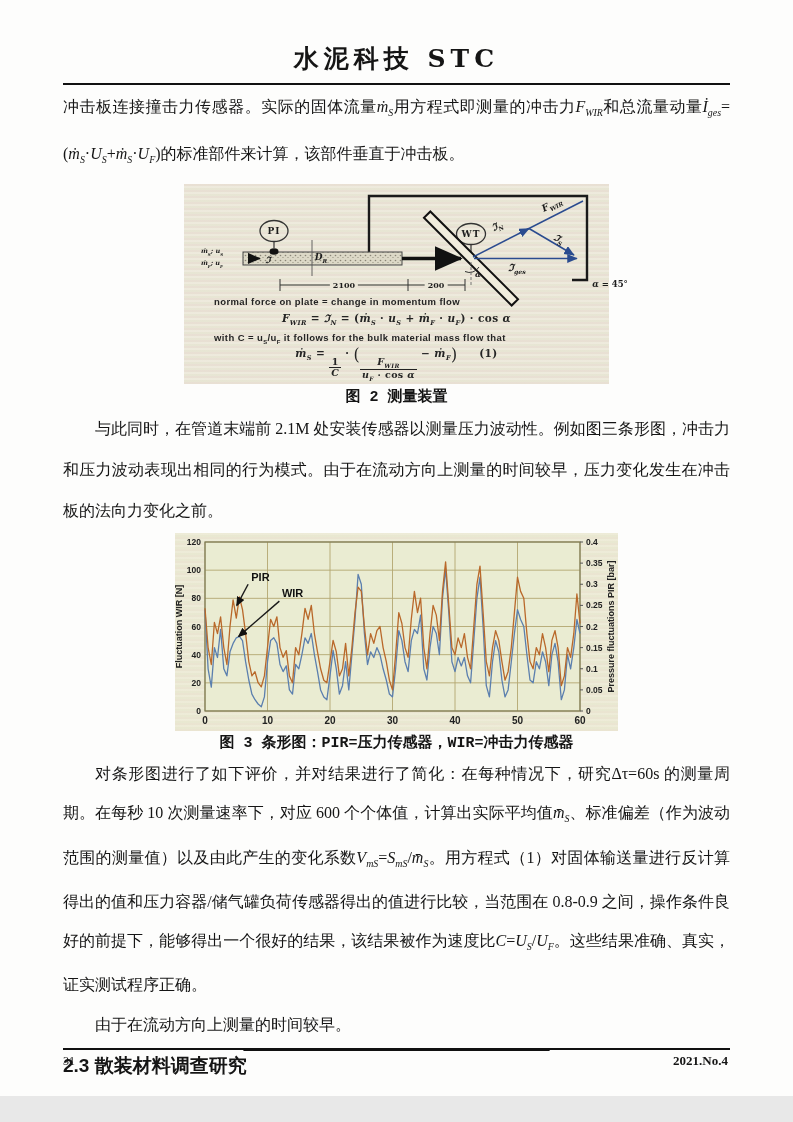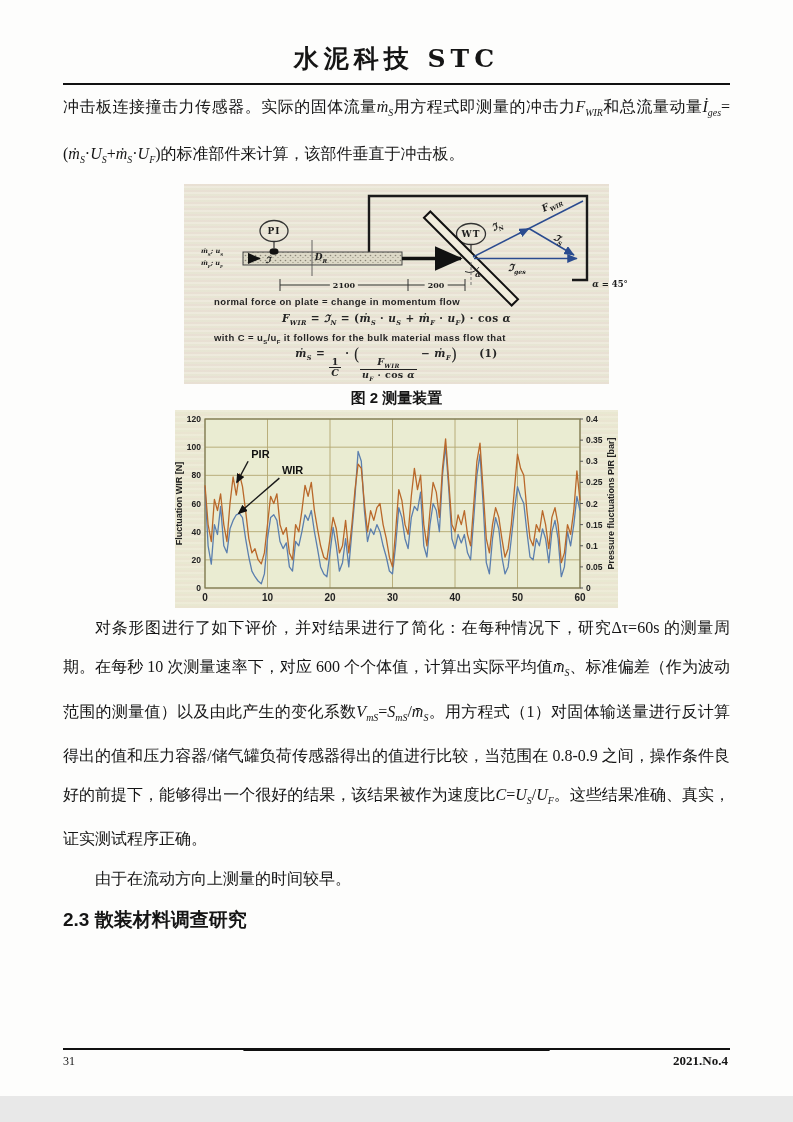--- a/index.html
+++ b/index.html
@@ -18,21 +18,21 @@
   figure{margin:0 auto;}
   .fig{position:relative;}
   .fig2{width:425px;height:200px;margin-top:4px;background:#ece8da;
         background-image:repeating-linear-gradient(0deg, rgba(214,182,178,.16) 0 2px,
           rgba(208,216,180,.16) 2px 4px, rgba(246,244,234,.16) 4px 6px);}
   .fig3{width:443px;height:198px;margin-top:2px;background:#ecead5;
         background-image:repeating-linear-gradient(0deg, rgba(220,190,180,.12) 0 2px,
           rgba(210,218,182,.12) 2px 4px, rgba(248,246,236,.12) 4px 6px);}
   .fig svg{display:block;position:absolute;left:0;top:0;}
   .caption{margin-top:4px;font-size:15px;line-height:20px;font-weight:bold;text-align:center;
-           font-family:Liberation Sans, sans-serif;}
+           font-family:Liberation Mono, monospace;}
   .cap3{margin-top:3px;}
   .section-heading{margin:10px 0 0;font-size:19px;line-height:23px;font-weight:bold;
            font-family:"Liberation Sans","DejaVu Sans",sans-serif;}
   
   .f2lab{position:absolute;transform:translate(-50%,-50%);font:bold 9px "DejaVu Serif",serif;
          color:#1d1d1d;white-space:nowrap;}
   .f2lab.it{font-style:italic;}
   .f2lab.sm{font-size:6.5px;line-height:1.55;text-align:left;}
   .f2lab.dim{font-size:8px;background:#ebe7d9;padding:0 3px;}
   .f2lab.rotm27{transform:translate(-50%,-50%) rotate(-27deg);}
@@ -145,20 +145,21 @@
           <span>1</span>
           <span><i>C</i></span>
         </span> · <span class="big">(</span><span class="frac">
           <span><i>F<sub>WIR</sub></i></span>
           <span><i>u<sub>F</sub></i> · cos <i>α</i></span>
         </span> − <i>ṁ<sub>F</sub></i><span class="big">)</span>  (1)</div>
   </figure>
 
   <div class="caption">图 2 测量装置</div>
 
+  <p class="para indent">与此同时，在管道末端前 2.1M 处安装传感器以测量压力波动性。例如图三条形图，冲击力和压力波动表现出相同的行为模式。由于在流动方向上测量的时间较早，压力变化发生在冲击板的法向力变化之前。</p>
 
   <figure class="fig fig3">
     <svg id="chart-svg" viewBox="0 0 443 198" width="443" height="198">
       <defs>
         <marker id="arrowB" markerWidth="8" markerHeight="8" refX="6" refY="3" orient="auto">
           <path d="M0,0 L7,3 L0,6 z" fill="#111"></path>
         </marker>
       </defs>
     <rect x="30" y="9" width="375" height="169" fill="#eaecd2"></rect>
         <line x1="30" y1="9" x2="30" y2="178" stroke="#b3a770" stroke-width="0.9"></line>
@@ -212,20 +213,21 @@
         <text x="405" y="191" text-anchor="middle" class="tick xtick">60</text>
         <text x="7" y="93.5" text-anchor="middle" transform="rotate(-90 7 93.5)" class="axis-title">Fluctuation WIR [N]</text>
         <text x="439" y="93.5" text-anchor="middle" transform="rotate(-90 439 93.5)" class="axis-title">Pressure fluctuations PIR [bar]</text>
         <line x1="73.125" y1="51.25" x2="61.875" y2="72.375" stroke="#1a1a1a" stroke-width="1.4" marker-end="url(#arrowB)"></line>
         <text x="76.25" y="48.43333333333334" class="ann">PIR</text>
         <line x1="104.375" y1="68.14999999999999" x2="63.75000000000001" y2="103.35833333333333" stroke="#1a1a1a" stroke-width="1.4" marker-end="url(#arrowB)"></line>
         <text x="106.875" y="63.925" class="ann">WIR</text>
       </svg>
   </figure>
 
+  <div class="caption cap3">图 3 条形图：PIR=压力传感器，WIR=冲击力传感器</div>
 
   <p class="para indent p3">对条形图进行了如下评价，并对结果进行了简化：在每种情况下，研究Δτ=60s 的测量周期。在每秒 10 次测量速率下，对应 600 个个体值，计算出实际平均值<i>m̄<sub>S</sub></i>、标准偏差（作为波动范围的测量值）以及由此产生的变化系数<i>V<sub>mS</sub></i>=<i>S<sub>mS</sub></i>/<i>m̄<sub>S</sub></i>。用方程式（1）对固体输送量进行反计算得出的值和压力容器/储气罐负荷传感器得出的值进行比较，当范围在 0.8-0.9 之间，操作条件良好的前提下，能够得出一个很好的结果，该结果被作为速度比<i>C</i>=<i>U<sub>S</sub></i>/<i>U<sub>F</sub></i>。这些结果准确、真实，证实测试程序正确。</p>
   <p class="para indent p4">由于在流动方向上测量的时间较早。</p>
 
   <h2 class="section-heading">2.3 散装材料调查研究</h2>
 
   <footer class="footer">
     <div class="footer-rule"></div>
     <div class="footer-row">
       <span class="page-num">31</span>

